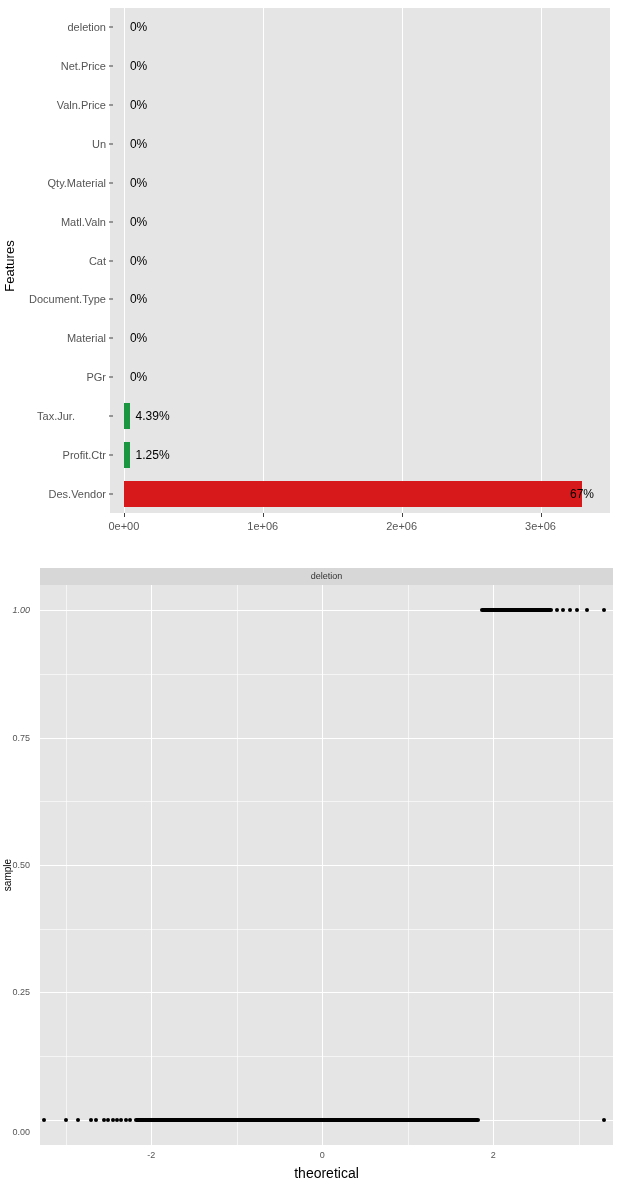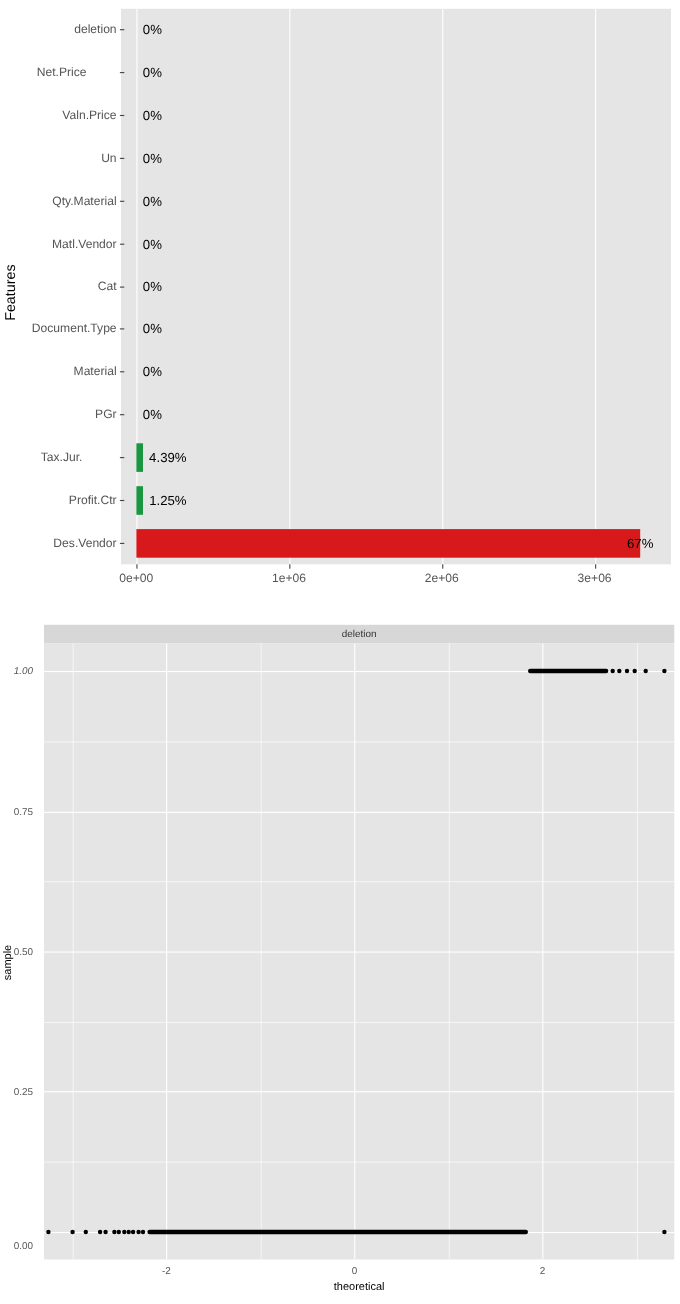--- a/index.html
+++ b/index.html
@@ -176,21 +176,21 @@
     font-size: 9px;
     color: #555;
     transform: translateX(-50%);
   }
   .c2-xlabel {
     position: absolute;
     top: 600px;
     left: 40px;
     width: 573px;
     text-align: center;
-    font-size: 10px;
+    font-size: 14px;
     color: #000;
   }
   .c2-point {
     position: absolute;
     width: 4px;
     height: 4px;
     border-radius: 50%;
     background: #000;
     transform: translate(-50%, -50%);
   }
@@ -232,33 +232,33 @@
     <div class="c1-xtick" style="left: 123.889px;">0e+00</div>
     <div class="c1-xtick-dash" style="left: 262.778px;"></div>
     <div class="c1-xtick" style="left: 262.778px;">1e+06</div>
     <div class="c1-xtick-dash" style="left: 401.667px;"></div>
     <div class="c1-xtick" style="left: 401.667px;">2e+06</div>
     <div class="c1-xtick-dash" style="left: 540.556px;"></div>
     <div class="c1-xtick" style="left: 540.556px;">3e+06</div>
     <div class="c1-ytick" style="top: 27.4231px;">deletion</div>
     <div class="c1-ytick-dash" style="top: 27.4231px;"></div>
     <div class="c1-barlabel" style="left: 129.889px; top: 27.4231px;">0%</div>
-    <div class="c1-ytick" style="top: 66.2692px; text-align: center;">Net.Price</div>
+    <div class="c1-ytick" style="top: 66.2692px;">Net.Price</div>
     <div class="c1-ytick-dash" style="top: 66.2692px;"></div>
     <div class="c1-barlabel" style="left: 129.889px; top: 66.2692px;">0%</div>
     <div class="c1-ytick" style="top: 105.115px;">Valn.Price</div>
     <div class="c1-ytick-dash" style="top: 105.115px;"></div>
     <div class="c1-barlabel" style="left: 129.889px; top: 105.115px;">0%</div>
     <div class="c1-ytick" style="top: 143.962px;">Un</div>
     <div class="c1-ytick-dash" style="top: 143.962px;"></div>
     <div class="c1-barlabel" style="left: 129.889px; top: 143.962px;">0%</div>
     <div class="c1-ytick" style="top: 182.808px;">Qty.Material</div>
     <div class="c1-ytick-dash" style="top: 182.808px;"></div>
     <div class="c1-barlabel" style="left: 129.889px; top: 182.808px;">0%</div>
-    <div class="c1-ytick" style="top: 221.654px;">Matl.Vendor</div>
+    <div class="c1-ytick" style="top: 221.654px;">Matl.Valn</div>
     <div class="c1-ytick-dash" style="top: 221.654px;"></div>
     <div class="c1-barlabel" style="left: 129.889px; top: 221.654px;">0%</div>
     <div class="c1-ytick" style="top: 260.5px;">Cat</div>
     <div class="c1-ytick-dash" style="top: 260.5px;"></div>
     <div class="c1-barlabel" style="left: 129.889px; top: 260.5px;">0%</div>
     <div class="c1-ytick" style="top: 299.346px;">Document.Type</div>
     <div class="c1-ytick-dash" style="top: 299.346px;"></div>
     <div class="c1-barlabel" style="left: 129.889px; top: 299.346px;">0%</div>
     <div class="c1-ytick" style="top: 338.192px;">Material</div>
     <div class="c1-ytick-dash" style="top: 338.192px;"></div>

